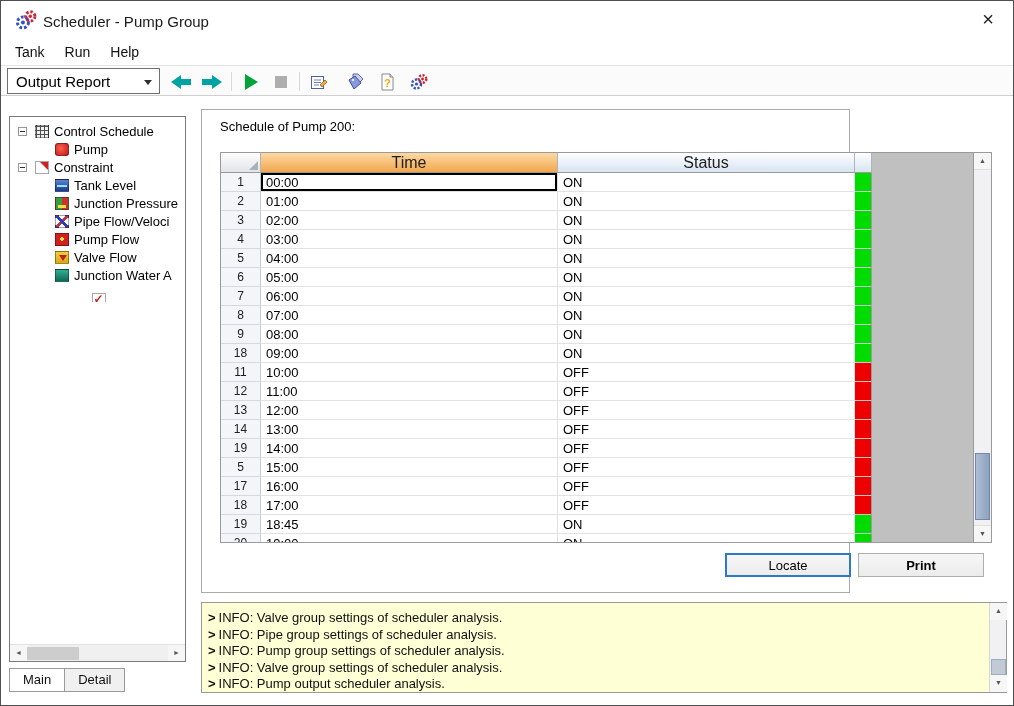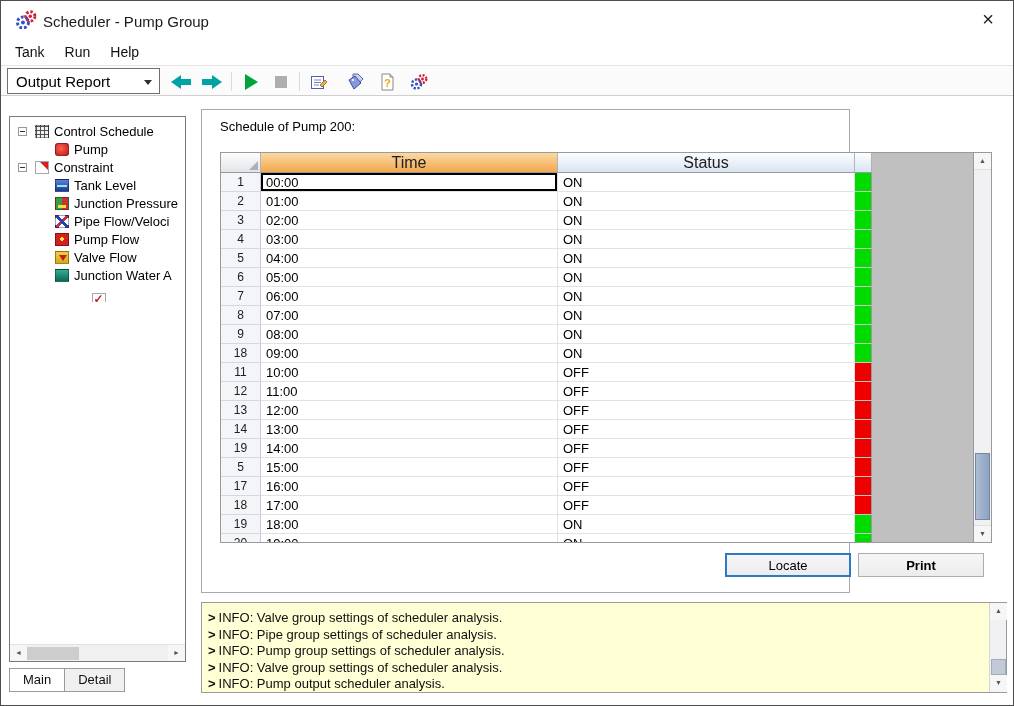--- a/index.html
+++ b/index.html
@@ -378,21 +378,21 @@
             <div class="c-color" style="background: rgb(238, 0, 0);"></div>
           </div>
           <div class="trow">
             <div class="c-num">18</div>
             <div class="c-time">17:00</div>
             <div class="c-status">OFF</div>
             <div class="c-color" style="background: rgb(238, 0, 0);"></div>
           </div>
           <div class="trow">
             <div class="c-num">19</div>
-            <div class="c-time">18:00</div>
+            <div class="c-time">18:45</div>
             <div class="c-status">ON</div>
             <div class="c-color" style="background: rgb(0, 219, 0);"></div>
           </div>
           <div class="trow">
             <div class="c-num">20</div>
             <div class="c-time">19:00</div>
             <div class="c-status">ON</div>
             <div class="c-color" style="background: rgb(0, 219, 0);"></div>
           </div>
         </div>

